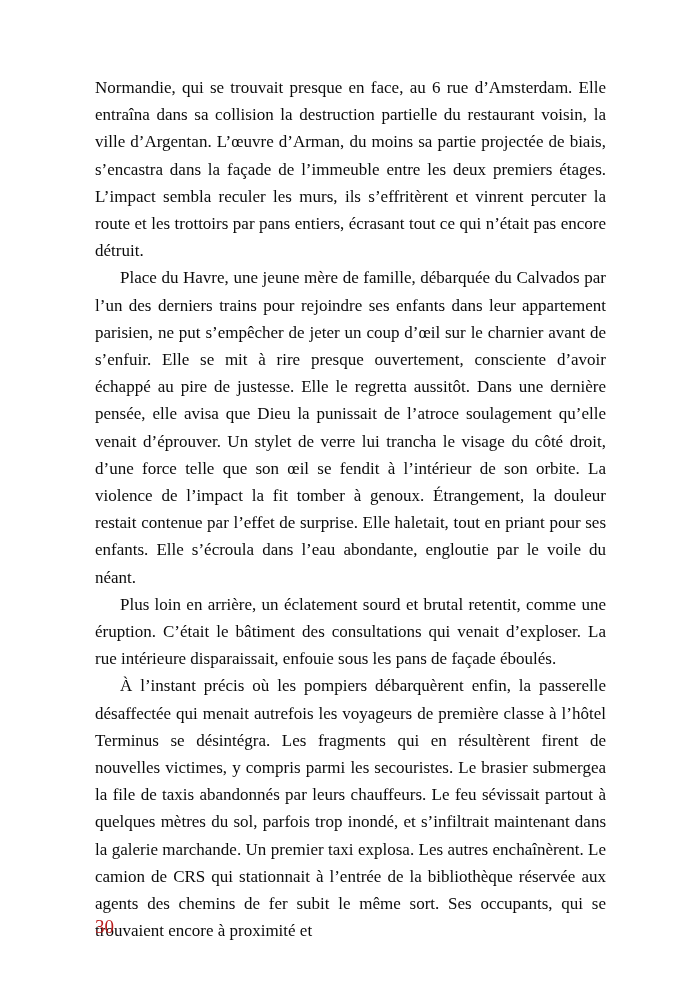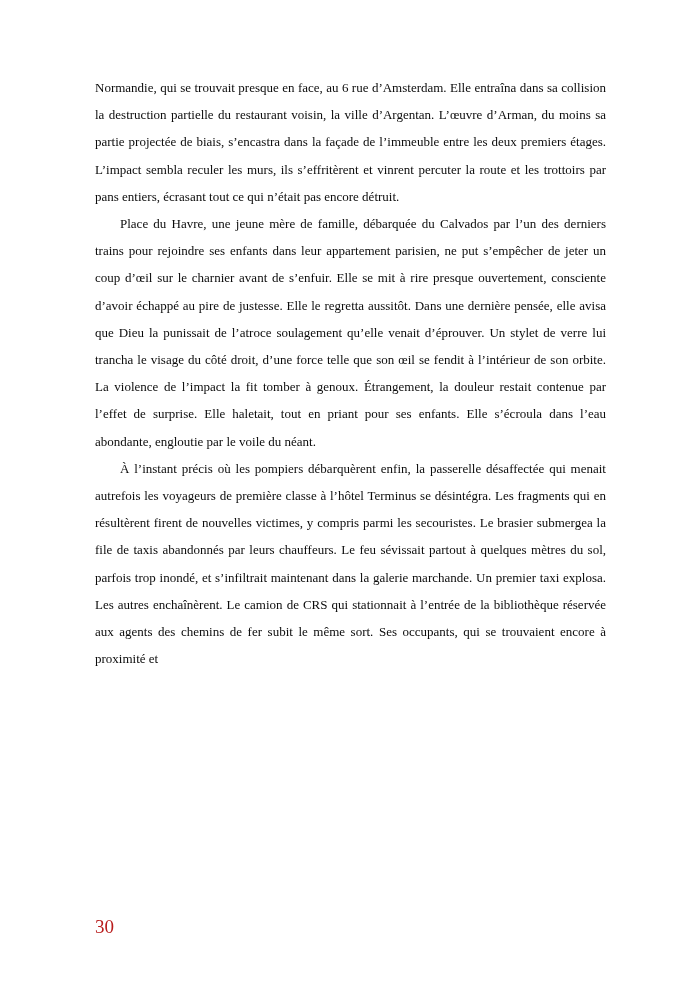--- a/index.html
+++ b/index.html
@@ -14,21 +14,21 @@
     background: #ffffff;
     overflow: hidden;
     box-sizing: border-box;
   }
   .text-block {
     position: absolute;
     left: 95px;
     top: 74px;
     width: 511px;
     font-family: "Liberation Serif", "DejaVu Serif", serif;
-    font-size: 13px;
+    font-size: 17px;
     line-height: 27.2px;
     color: #0b0b0b;
     text-align: justify;
     text-justify: inter-word;
     -webkit-font-smoothing: antialiased;
   }
   .text-block p {
     margin: 0;
     padding: 0;
     text-indent: 0;
@@ -51,18 +51,19 @@
   }
 </style>
 </head>
 <body>
 
 <div class="page">
 
   <div class="text-block">
     <p>Normandie, qui se trouvait presque en face, au 6 rue d’Amsterdam. Elle entraîna dans sa collision la destruction partielle du restaurant voisin, la ville d’Argentan. L’œuvre d’Arman, du moins sa partie projectée de biais, s’encastra dans la façade de l’immeuble entre les deux premiers étages. L’impact sembla reculer les murs, ils s’effritèrent et vinrent percuter la route et les trottoirs par pans entiers, écrasant tout ce qui n’était pas encore détruit.</p>
     <p class="indented">Place du Havre, une jeune mère de famille, débarquée du Calvados par l’un des derniers trains pour rejoindre ses enfants dans leur appartement parisien, ne put s’empêcher de jeter un coup d’œil sur le charnier avant de s’enfuir. Elle se mit à rire presque ouvertement, consciente d’avoir échappé au pire de justesse. Elle le regretta aussitôt. Dans une dernière pensée, elle avisa que Dieu la punissait de l’atroce soulagement qu’elle venait d’éprouver. Un stylet de verre lui trancha le visage du côté droit, d’une force telle que son œil se fendit à l’intérieur de son orbite. La violence de l’impact la fit tomber à genoux. Étrangement, la douleur restait contenue par l’effet de surprise. Elle haletait, tout en priant pour ses enfants. Elle s’écroula dans l’eau abondante, engloutie par le voile du néant.</p>
+    <p class="indented">Plus loin en arrière, un éclatement sourd et brutal retentit, comme une éruption. C’était le bâtiment des consultations qui venait d’exploser. La rue intérieure disparaissait, enfouie sous les pans de façade éboulés.</p>
     <p class="indented">À l’instant précis où les pompiers débarquèrent enfin, la passerelle désaffectée qui menait autrefois les voyageurs de première classe à l’hôtel Terminus se désintégra. Les fragments qui en résultèrent firent de nouvelles victimes, y compris parmi les secouristes. Le brasier submergea la file de taxis abandonnés par leurs chauffeurs. Le feu sévissait partout à quelques mètres du sol, parfois trop inondé, et s’infiltrait maintenant dans la galerie marchande. Un premier taxi explosa. Les autres enchaînèrent. Le camion de CRS qui stationnait à l’entrée de la bibliothèque réservée aux agents des chemins de fer subit le même sort. Ses occupants, qui se trouvaient encore à proximité et</p>
   </div>
 
   <div class="page-number">30</div>
 
 </div>
 
 </body></html>

